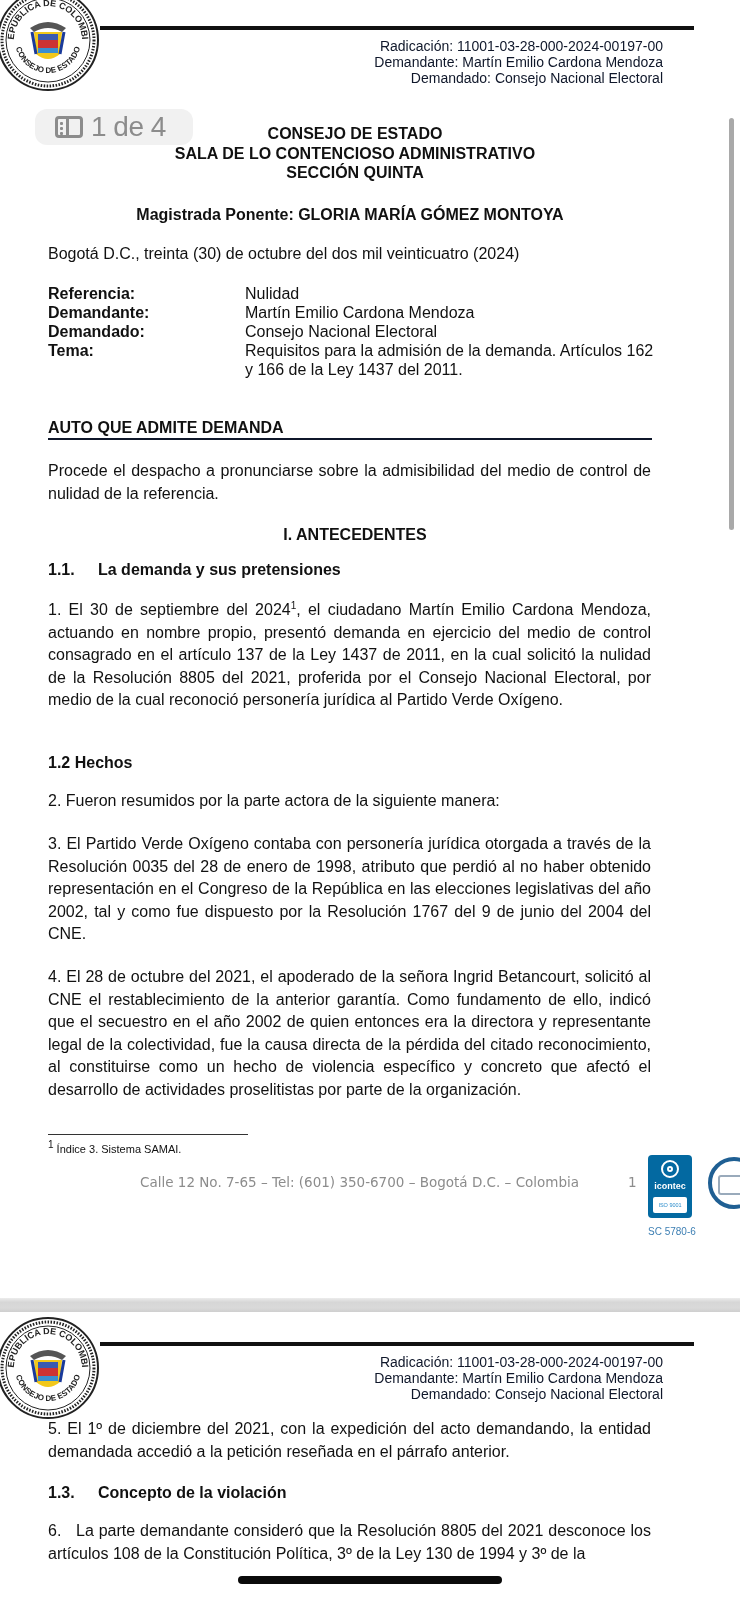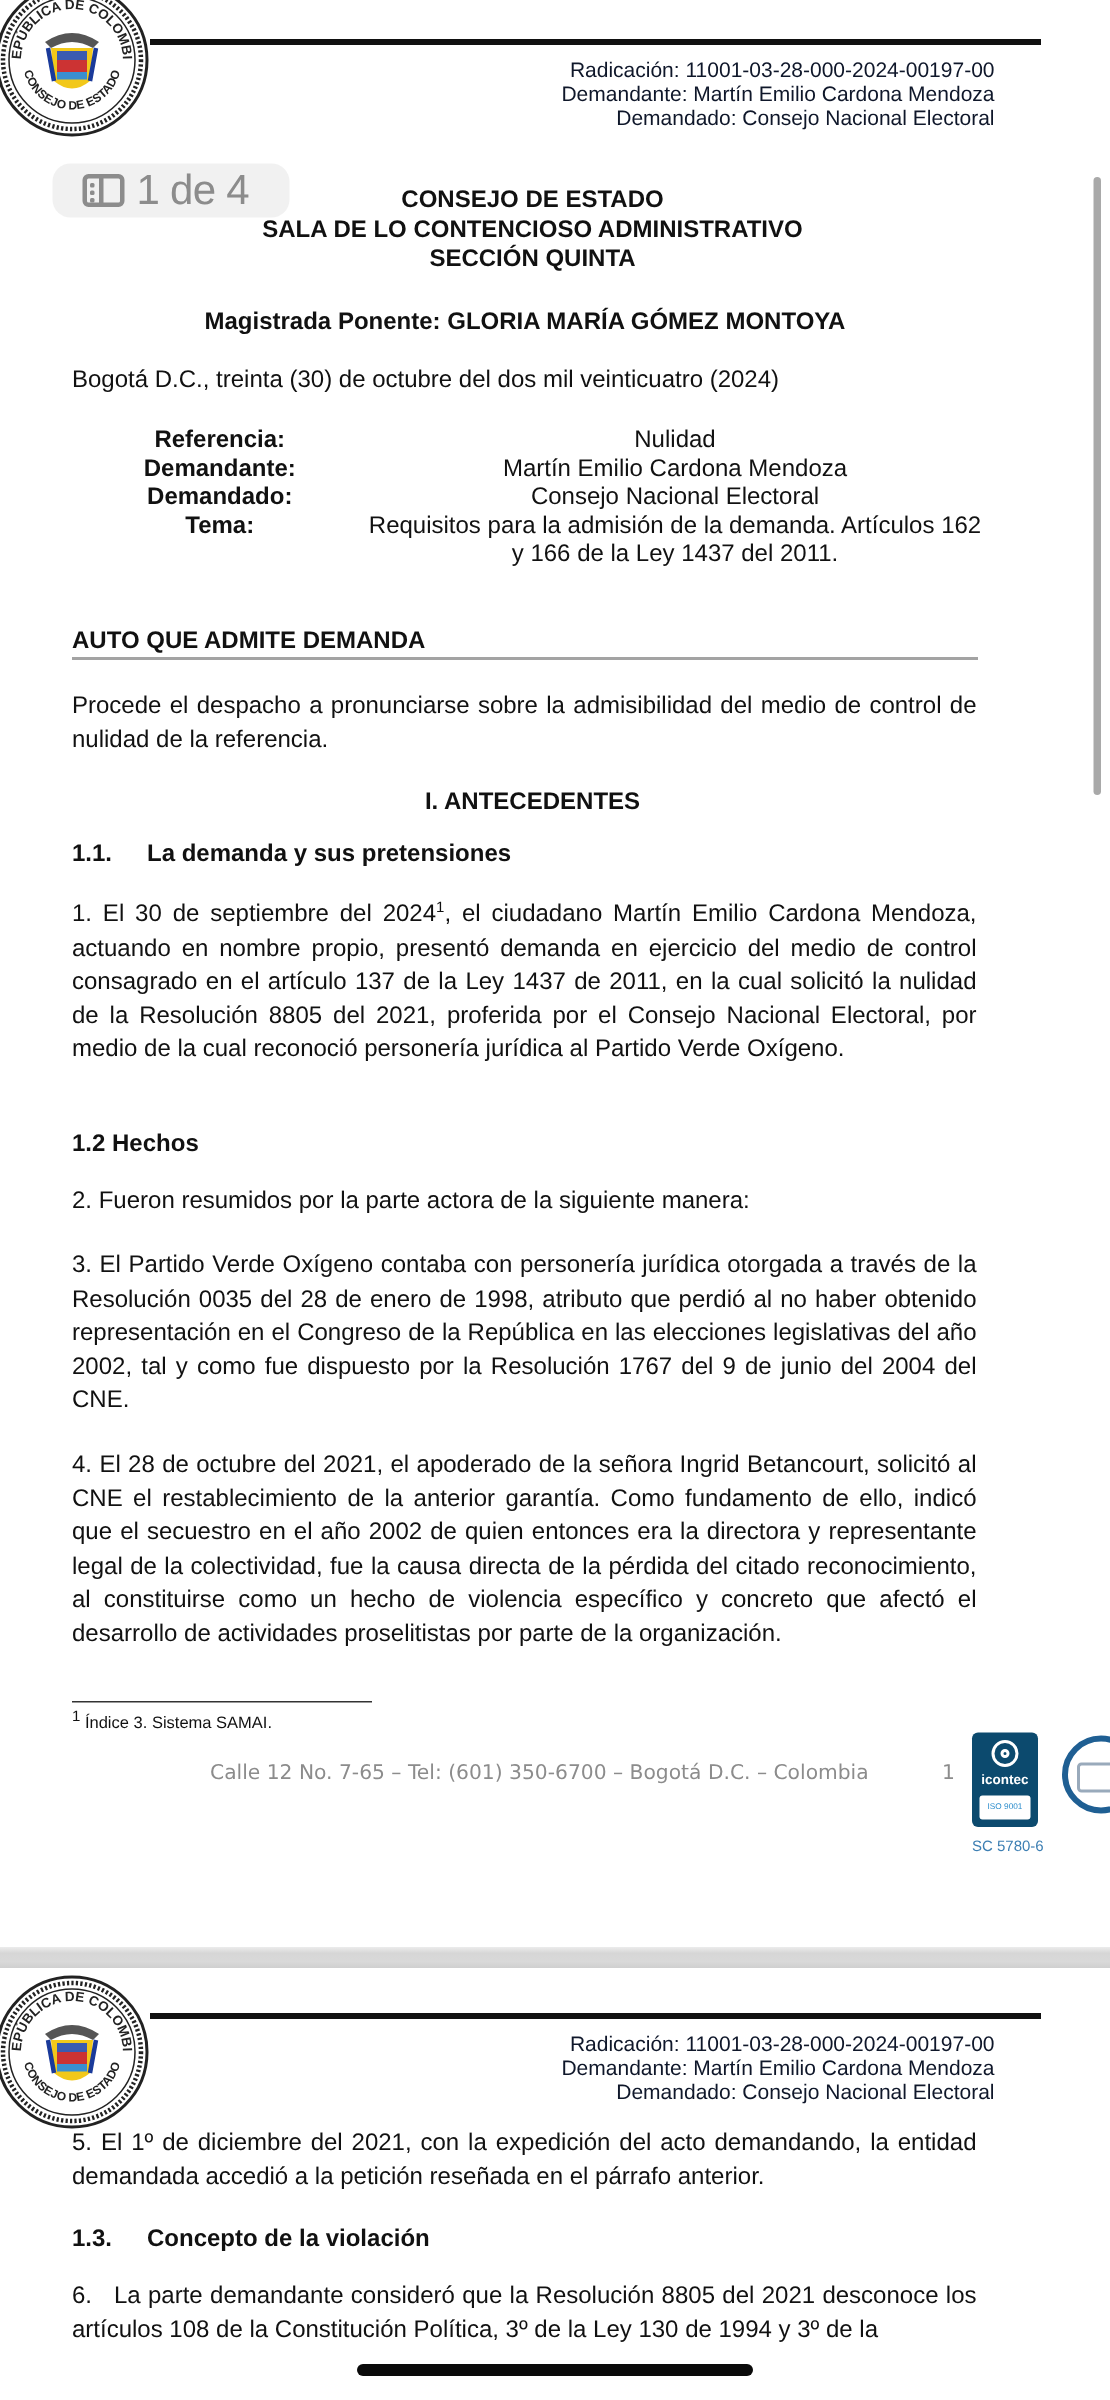--- a/index.html
+++ b/index.html
@@ -58,48 +58,48 @@
     font-weight: bold; font-size: 16px; line-height: 19px;
   }
   .t1 { top: 124px; }
   .t2 { top: 144px; }
   .t3 { top: 163px; }
   .ponente { top: 205px; }
 
   .text { position: absolute; left: 48px; width: 603px; font-size: 16px; line-height: 22.5px; }
   .justify { text-align: justify; text-align-last: left; }
 
-  .ref-table { position: absolute; left: 48px; top: 284px; width: 610px; font-size: 16px; line-height: 19px; text-align: center; }
+  .ref-table { position: absolute; left: 48px; top: 284px; width: 610px; font-size: 16px; line-height: 19px; }
   .ref-row { display: flex; }
   .ref-key { width: 197px; font-weight: bold; flex: none; }
   .ref-val { width: 410px; }
 
   .auto-title {
     position: absolute; left: 48px; top: 418px; width: 604px; font-weight: bold; font-size: 16px;
-    border-bottom: 2px solid #a3a3a3; padding-bottom: 1px; line-height: 19px;
+    border-bottom: 2px solid #0f172a; padding-bottom: 1px; line-height: 19px;
   }
 
   .h-bold { position: absolute; left: 48px; font-weight: bold; font-size: 16px; line-height: 19px; }
   .h-num { display: inline-block; width: 50px; }
 
   sup { font-size: 10px; line-height: 0; }
 
   .fn-rule { position: absolute; left: 48px; top: 1134px; width: 200px; height: 1px; background: #333; }
   .footnote { position: absolute; left: 48px; top: 1143px; font-size: 11px; }
 
   .footer-address {
     position: absolute; left: 140px; top: 1174px; width: 500px;
     font-family: "DejaVu Sans", sans-serif; font-size: 13.5px; line-height: 17px; color: #8c8c8c;
   }
   .footer-address .line2 { padding-left: 83px; }
   .footer-address .pagenum { position: absolute; left: 488px; top: 0; }
 
   .icontec {
     position: absolute; left: 648px; top: 1155px; width: 44px; height: 63px;
-    background: #0c4a6e; border-radius: 4px;
+    background: #0369a1; border-radius: 4px;
   }
   .icontec .ring {
     position: absolute; left: 13px; top: 5px; width: 18px; height: 18px; border: 2px solid #fff; border-radius: 50%; box-sizing: border-box;
   }
   .icontec .ring::after {
     content: ""; position: absolute; left: 4px; top: 4px; width: 6px; height: 6px; border: 2px solid #fff; border-radius: 50%;
     box-sizing: border-box;
   }
   .icontec .brand { position: absolute; left: 0; top: 26px; width: 44px; text-align: center; color: #fff; font-size: 9px; font-weight: bold; }
   .icontec .iso-box {

